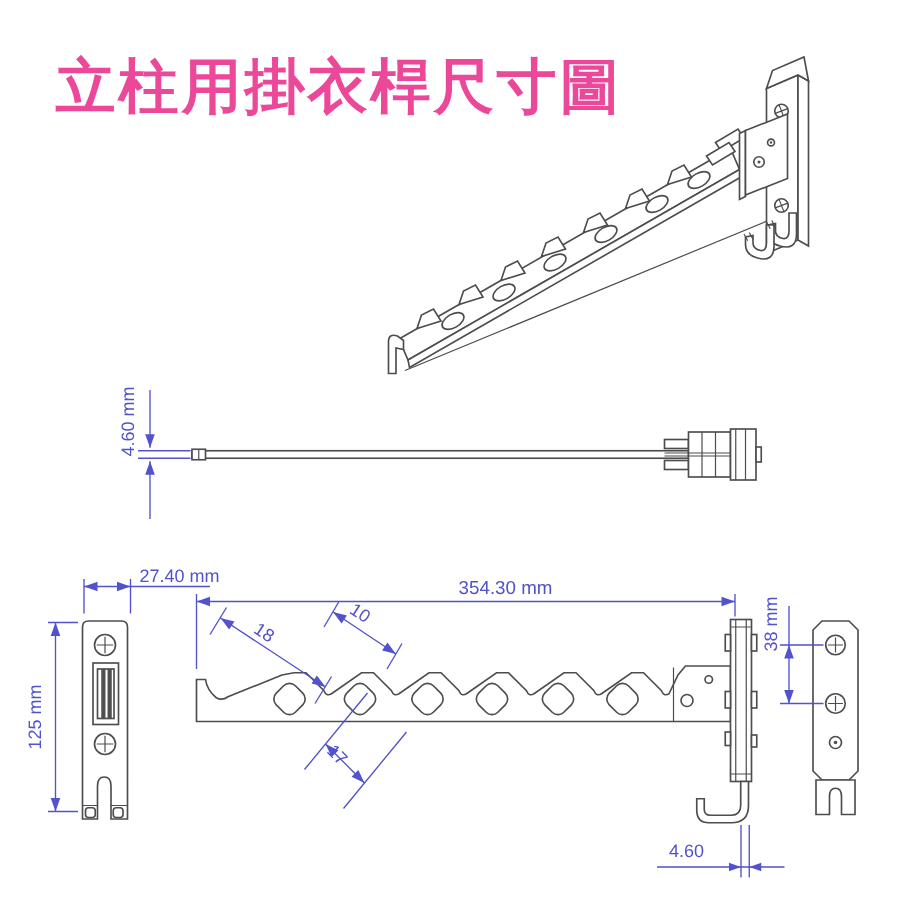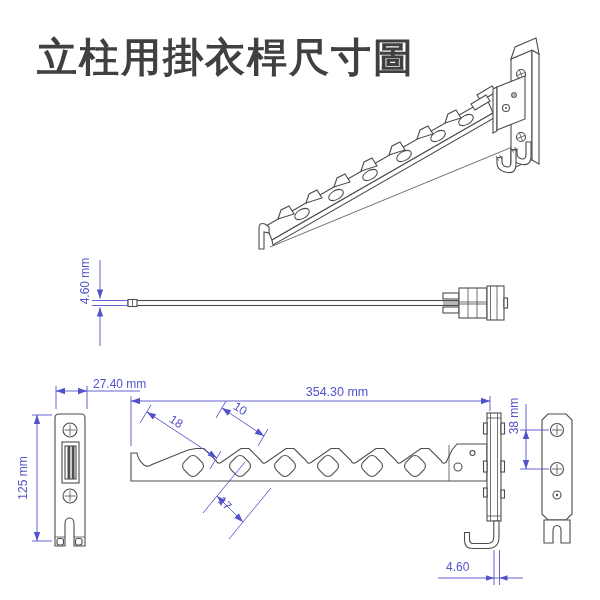--- a/index.html
+++ b/index.html
@@ -1,18 +1,18 @@
 <!DOCTYPE html>
 <html><head>
 <meta charset="utf-8">
 <style>
   html,body{margin:0;padding:0;}
   body{width:600px;height:600px;background:#ffffff;font-family:"Liberation Sans",sans-serif;overflow:hidden;}
   .page{position:relative;width:600px;height:600px;background:#ffffff;}
-  .title{position:absolute;left:37px;top:30px;font-size:40px;font-weight:bold;color:#404040;letter-spacing:2px;white-space:nowrap;}
+  .title{position:absolute;left:37px;top:30px;font-size:40px;font-weight:bold;color:#ec4899;letter-spacing:2px;white-space:nowrap;}
   svg{position:absolute;left:0;top:0;}
   .ln{stroke:#4d4d4d;stroke-width:1.1;fill:none;}
   .lnw{stroke:#4d4d4d;stroke-width:1.1;fill:#ffffff;}
   .lnt{stroke:#4d4d4d;stroke-width:0.8;fill:none;}
   .dk{fill:#4f4f4f;stroke:none;}
   .dim{stroke:#5252cc;stroke-width:0.9;fill:none;}
   .dimA{stroke:#5252cc;stroke-width:0.9;fill:none;marker-start:url(#dimArrow);marker-end:url(#dimArrow);}
   .dimE{stroke:#5252cc;stroke-width:0.9;fill:none;marker-end:url(#dimArrow);}
   .dtx{fill:#5252cc;font-family:"Liberation Sans",sans-serif;font-size:12px;}
   .dtxb{font-size:12.5px;}

